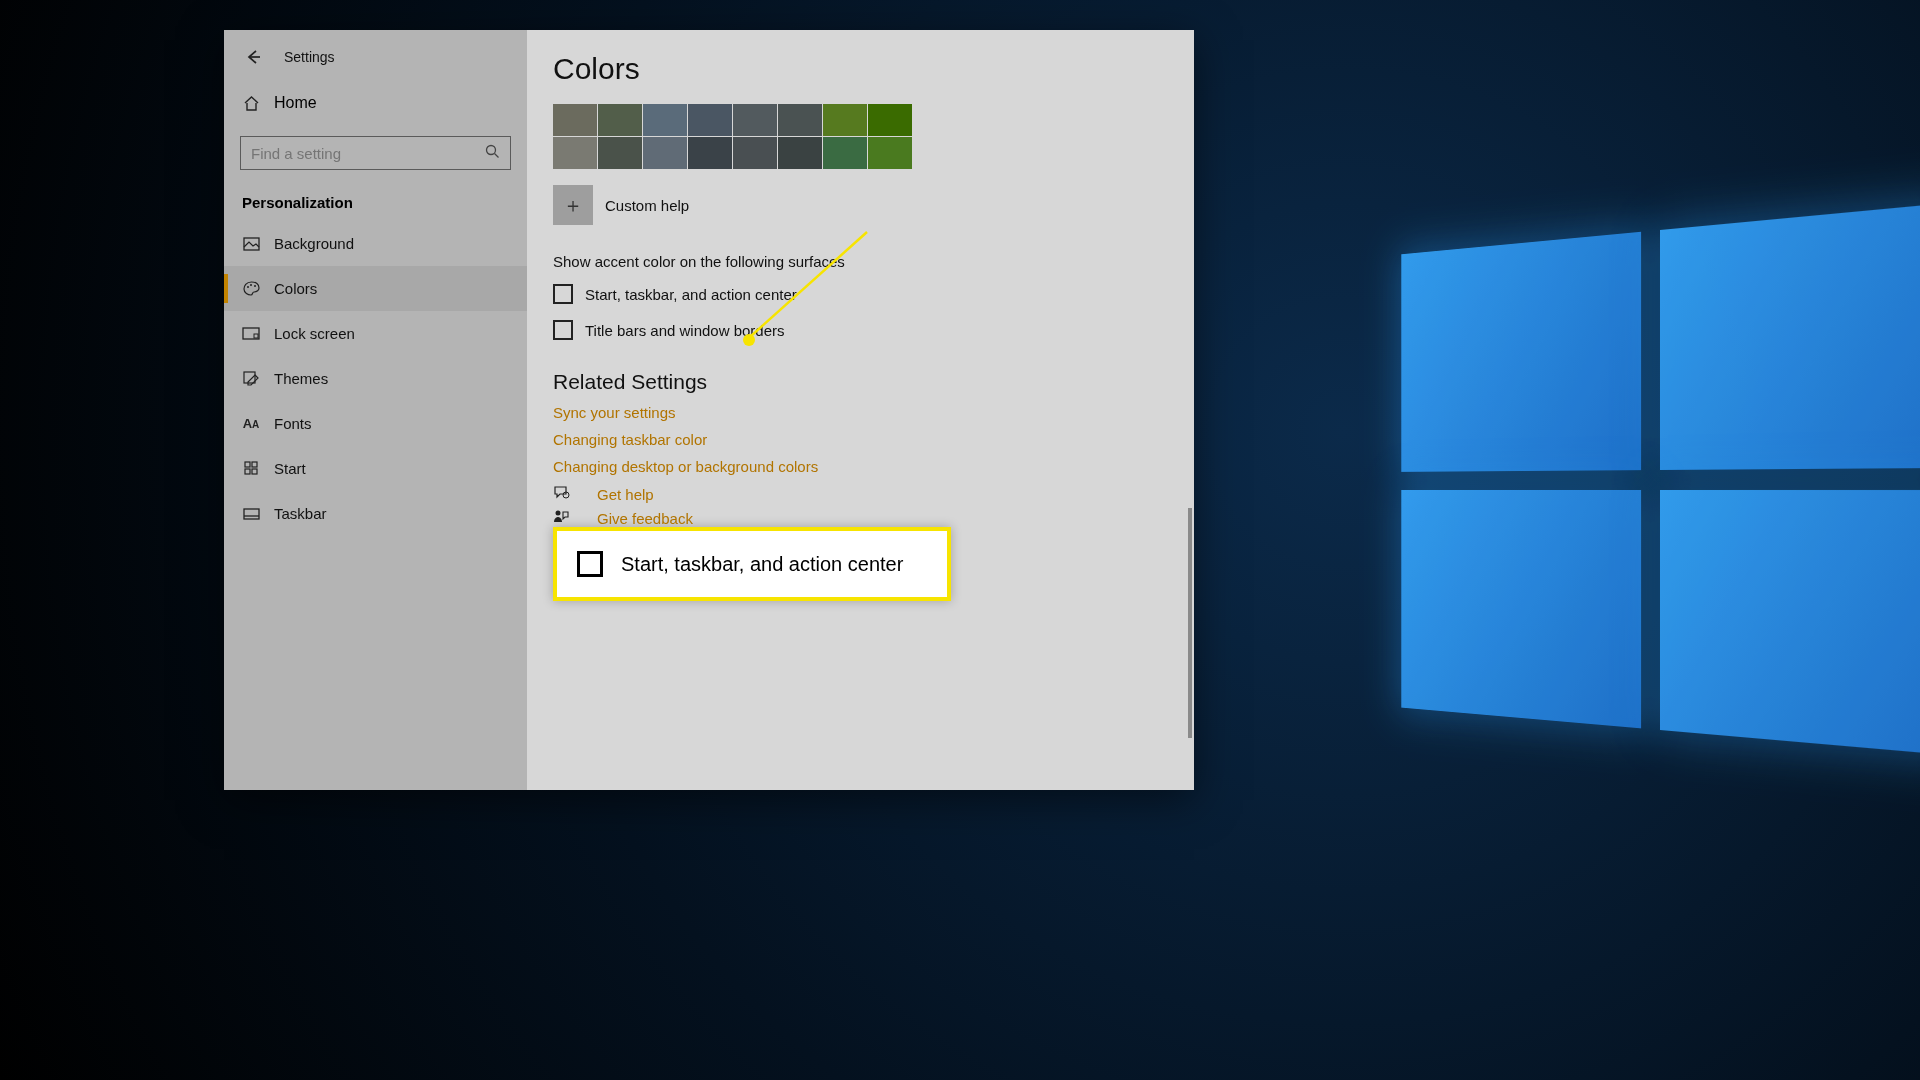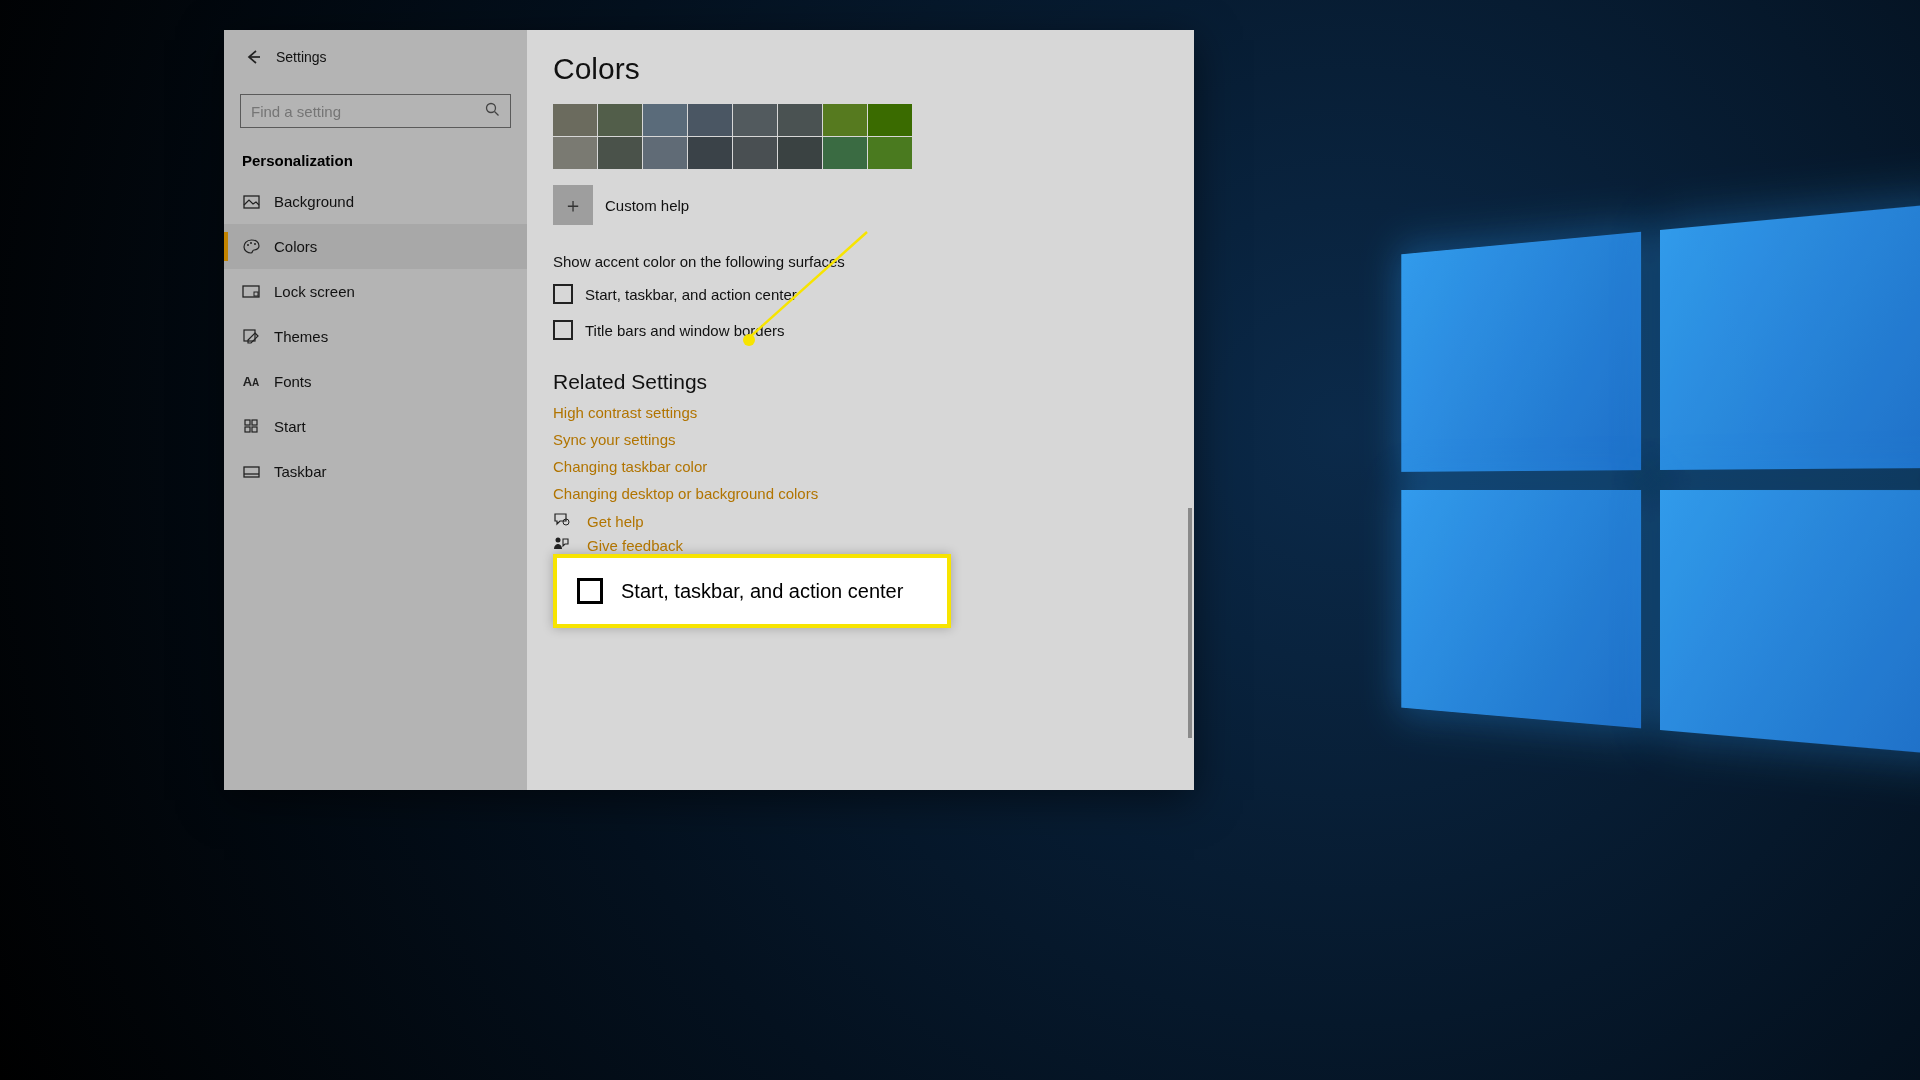--- a/index.html
+++ b/index.html
@@ -40,21 +40,21 @@
     color:#222; font-size:14px; cursor:pointer;
   }
 
   .sidebar {
     width: 303px; height: 100%;
     background: #b4b4b4;
     padding-top: 8px;
     position: relative;
   }
   .sidebar .titlebar {
-    display:flex; align-items:center; gap:12px; padding: 8px 18px 14px 18px;
+    display:flex; align-items:center; gap:20px; padding: 8px 18px 14px 18px;
   }
   .back-arrow { width:22px; height:22px; display:flex; align-items:center; justify-content:center; cursor:pointer; color:#222;}
   .app-title { font-size:14px; color:#111; }
 
   .home-row {
     display:flex; align-items:center; gap:14px; padding: 12px 18px; cursor:pointer;
   }
   .icon { width:18px; display:flex; align-items:flex-start; justify-content:center; color:#222; }
 
   .search-box {
@@ -93,21 +93,21 @@
 
   .subhead { font-size:15px; color:#111; margin-bottom:14px; }
 
   .chk-row { display:flex; align-items:center; gap:12px; margin-bottom:16px; cursor:pointer;}
   .chk { width:20px; height:20px; border:2px solid #222; background:transparent; flex-shrink:0;}
   .chk-label { font-size:15px; color:#111; }
 
   .section-h2 { font-size:21px; font-weight:400; color:#111; margin-top:30px; margin-bottom:10px;}
   a.link { color:#b17400; font-size:15px; text-decoration:none; display:block; margin-bottom:10px; cursor:pointer;}
 
-  .foot-row { display:flex; align-items:center; gap:16px; margin-top:6px; }
+  .foot-row { display:flex; align-items:center; gap:26px; margin-top:6px; }
   .foot-row .fic { color:#222; width:18px; font-size:15px;}
   .foot-row a { color:#b17400; font-size:15px; text-decoration:none; cursor:pointer;}
 
   
   .callout {
     position:absolute years; top:130px; left:136px; width:398px; height:74px;
     background:#fff; border:4px solid #f7e400; box-shadow:0 0 10px rgba(0,0,0,.25);
     display:flex; align-items:center; gap:18px; padding:0 20px;
   }
   .callout .chk { width:26px; height:26px; border:3px solid #000;}
@@ -158,20 +158,28 @@
     <div class="titlebar">
       <div class="back-arrow">
         <svg width="18" height="18">
             <path d="M12 3 L5 9 L12 15" fill="none" stroke="#222" stroke-width="1.7"></path>
             <line x1="5" y1="9" x2="16" y2="9" stroke="#222" stroke-width="1.7"></line>
           </svg>
       </div>
       <span class="app-title">Settings</span>
     </div>
 
+    <div class="home-row">
+      <span class="icon">
+        <svg width="17" height="17">
+            <path d="M2 8 L8.5 2 L15 8 M4 8 V15 H13 V8" fill="none" stroke="#222" stroke-width="1.4"></path>
+          </svg>
+      </span>
+      <span>Home</span>
+    </div>
 
     <div class="search-box">
       <input placeholder="Find a setting" style="">
       <span class="mag">
         <svg width="15" height="15">
             <circle cx="6" cy="6" r="4.5" fill="none" stroke="#444" stroke-width="1.3"></circle>
             <line x1="9.5" y1="9.5" x2="13.5" y2="13.5" stroke="#444" stroke-width="1.3"></line>
           </svg>
       </span>
     </div>
@@ -276,21 +284,20 @@
     <div class="chk-row">
       <div class="chk"></div>
       <span class="chk-label">Start, taskbar, and action center</span>
     </div>
     <div class="chk-row">
       <div class="chk"></div>
       <span class="chk-label">Title bars and window borders</span>
     </div>
 
     <h2 class="section-h2">Related Settings</h2>
-    <a class="link">High contrast settings</a>
     <a class="link">Sync your settings</a>
 
     <a class="link">Changing taskbar color</a>
     <a class="link" style="">Changing desktop or background colors</a>
 
     <div class="foot-row">
       <span class="fic"><svg width="17" height="15">
             <path d="M2 2 H13 V9 H7 L4 12 V9 H2 Z" fill="none" stroke="#222" stroke-width="1.2"></path>
             <circle cx="13" cy="10" r="3" fill="none" stroke="#222" stroke-width="1"></circle>
           </svg></span>

